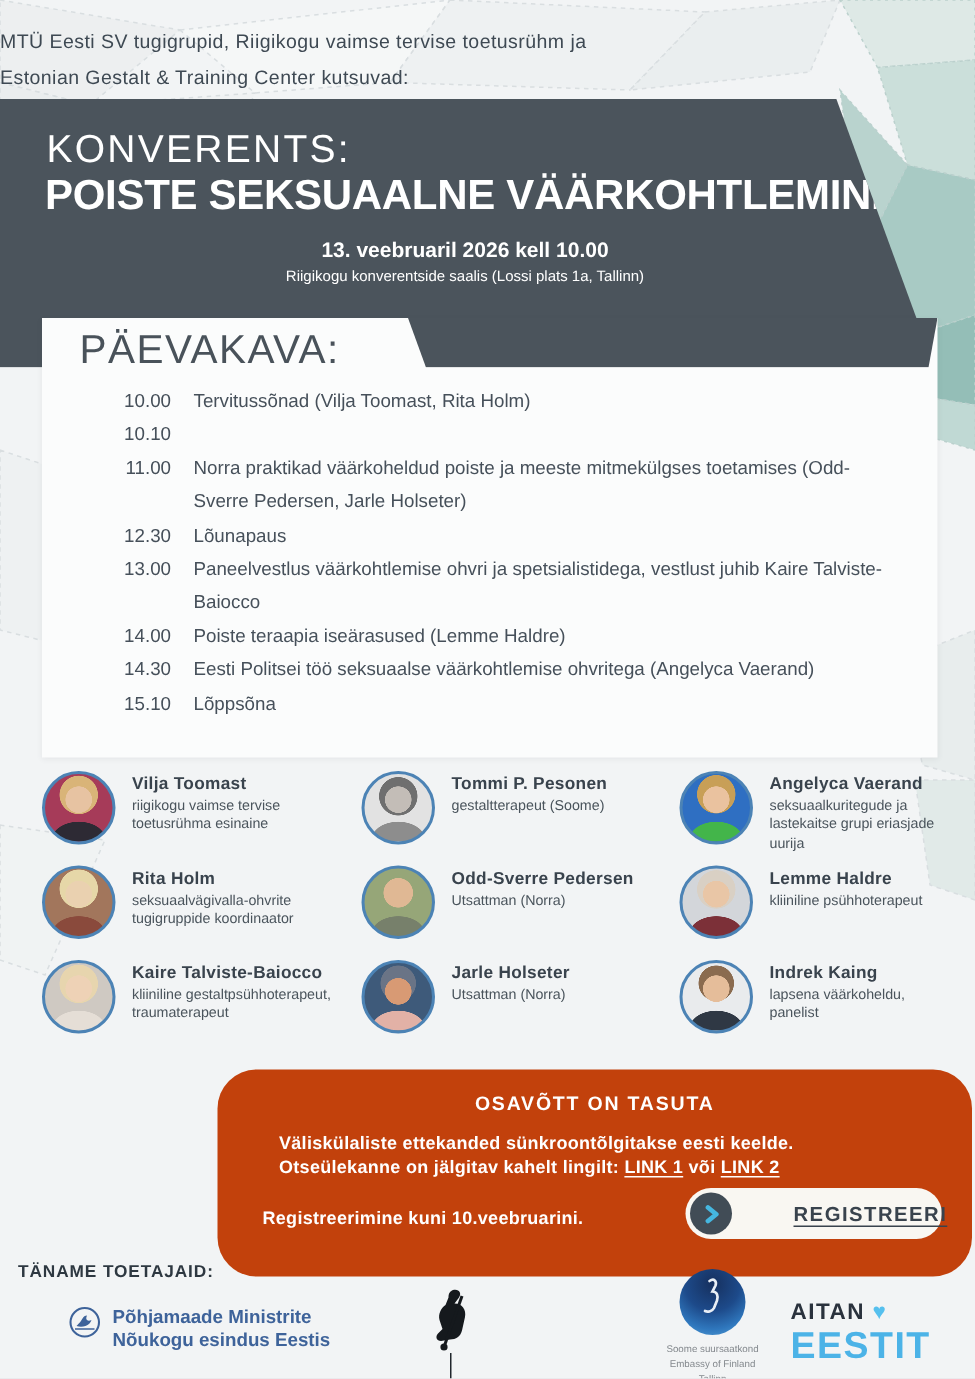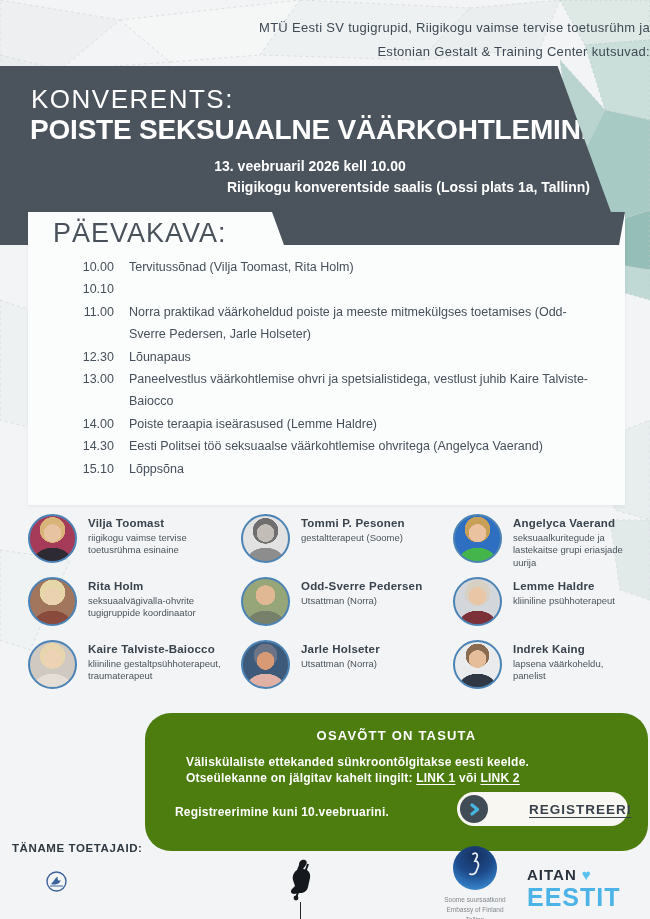--- a/index.html
+++ b/index.html
@@ -1,30 +1,30 @@
 <!DOCTYPE html>
 <html><head>
 <meta charset="utf-8">
 <style>
   html,body{margin:0;padding:0;background:#dfe2e4;}
   .poster{position:relative;width:650px;height:919px;overflow:hidden;
     background:#f2f4f5;font-family:"Liberation Sans",sans-serif;}
   .bg-svg{position:absolute;inset:0;z-index:0;}
 
   
-  .invite{position:absolute;top:16px;left:0;width:650px;text-align:right;z-index:2;
+  .invite{position:absolute;top:16px;left:0;width:650px;text-align:left;z-index:2;
     color:#3e4953;font-size:13px;line-height:24px;letter-spacing:.3px;}
 
   
   .banner{position:absolute;top:66px;left:0;width:623px;height:179px;background:#4b545c;z-index:1;
     clip-path:polygon(0 0,89.5% 0,100% 100%,0 100%);color:#fff;}
   .banner-kicker{position:absolute;left:31px;top:18px;font-size:26px;font-weight:400;letter-spacing:1.5px;}
   .banner-title{position:absolute;left:30px;top:48px;width:580px;font-size:28px;font-weight:700;letter-spacing:-.2px;white-space:nowrap;}
   .banner-date{position:absolute;left:30px;top:92px;width:560px;text-align:center;font-size:14px;font-weight:700;}
-  .banner-venue{position:absolute;left:30px;top:113px;width:560px;text-align:right;font-size:14px;font-weight:700;}
+  .banner-venue{position:absolute;left:30px;top:113px;width:560px;text-align:center;font-size:10px;font-weight:400;}
 
   
   .card{position:absolute;top:212px;left:28px;width:597px;height:293px;background:#fbfcfc;z-index:2;
     box-shadow:0 1px 4px rgba(60,70,80,.08);}
   .card-notch{position:absolute;top:0;left:244px;width:353px;height:33px;background:#4b545c;
     clip-path:polygon(0 0,100% 0,98.3% 100%,3.4% 100%);}
   .agenda-heading{position:absolute;left:25px;top:6px;font-size:27px;font-weight:400;letter-spacing:1px;color:#49525a;}
   .agenda-list{position:absolute;left:34px;top:44px;width:540px;}
   .agenda-row{display:flex;align-items:flex-start;}
   .agenda-time{width:52px;text-align:right;flex:none;font-size:12.5px;line-height:22.4px;color:#46505a;}
@@ -69,21 +69,21 @@
   .av-jarle{background-color:#3e5a7a;background-image:
     radial-gradient(circle 9px at 50% 42%,#d89a74 97%,transparent),
     radial-gradient(circle 12px at 50% 30%,#6a7486 97%,transparent),
     radial-gradient(ellipse 18px 12px at 50% 97%,#e2b1a6 97%,transparent);}
   .av-indrek{background-color:#e9ebed;background-image:
     radial-gradient(circle 9px at 50% 38%,#e5bd9a 97%,transparent),
     radial-gradient(circle 12px at 50% 30%,#8a6b4f 97%,transparent),
     radial-gradient(ellipse 18px 12px at 50% 97%,#2f3844 97%,transparent);}
 
   
-  .info-box{position:absolute;top:713px;left:145px;width:503px;height:138px;background:#4d7c0f;
+  .info-box{position:absolute;top:713px;left:145px;width:503px;height:138px;background:#c2410c;
     border-radius:26px;z-index:2;color:#fff;}
   .info-title{position:absolute;top:15px;left:0;width:100%;text-align:center;
     font-size:13px;font-weight:700;letter-spacing:1.2px;}
   .info-lines{position:absolute;top:42px;left:30px;font-size:12px;font-weight:700;line-height:15.5px;letter-spacing:.2px;margin-left:11px;}
   .info-link{font-weight:700;text-decoration:underline;text-underline-offset:2px;color:#fff;cursor:pointer;}
   .info-deadline{position:absolute;top:92px;left:30px;font-size:12px;font-weight:700;letter-spacing:.2px;}
   .register-pill{position:absolute;top:79px;left:312px;width:171px;height:34px;background:#f9f7f2;
     border-radius:17px;display:flex;align-items:center;cursor:pointer;}
   .register-circle{width:28px;height:28px;border-radius:50%;background:#414c56;margin-left:3px;
     display:flex;align-items:center;justify-content:center;flex:none;}
@@ -275,20 +275,24 @@
   </div>
 
   <div class="footer-heading">TÄNAME TOETAJAID:</div>
 
   <div class="sponsor-nordic">
     <svg width="21" height="21" viewBox="0 0 21 21">
       <circle cx="10.5" cy="10.5" r="9.5" fill="none" stroke="#3e639a" stroke-width="1.4"></circle>
       <path d="M5 13 q3 1 6 0 q3 -1 4 -4 q-2 1 -3 0 q-1 -1 0 -3 q-2 0 -3 2 q-1 2 -4 5z" fill="#3e639a"></path>
       <line x1="4" y1="15" x2="17" y2="15" stroke="#3e639a" stroke-width="1"></line>
     </svg>
+    <div class="nordic-text">
+      <div>Põhjamaade Ministrite</div>
+      <div>Nõukogu esindus Eestis</div>
+    </div>
   </div>
 
   <div class="sponsor-norway">
     <svg width="27" height="44" viewBox="0 0 27 44">
       <path d="M14 2 c4 -1 6 2 4 5 l-3 4 c5 0 8 4 7 9 l-2 9 c-1 4 -4 6 -8 6 l-6 1 c-3 0 -4 -3 -2 -5 l3 -3 -2 -6 c-1 -4 1 -8 4 -10 l2 -5 c0 -3 1 -4 3 -5z" fill="#15191d"></path>
       <line x1="20" y1="6" x2="8" y2="40" stroke="#15191d" stroke-width="2"></line>
       <circle cx="8" cy="40" r="2.4" fill="#15191d"></circle>
     </svg>
     <div class="norway-divider"></div>
     <div>

